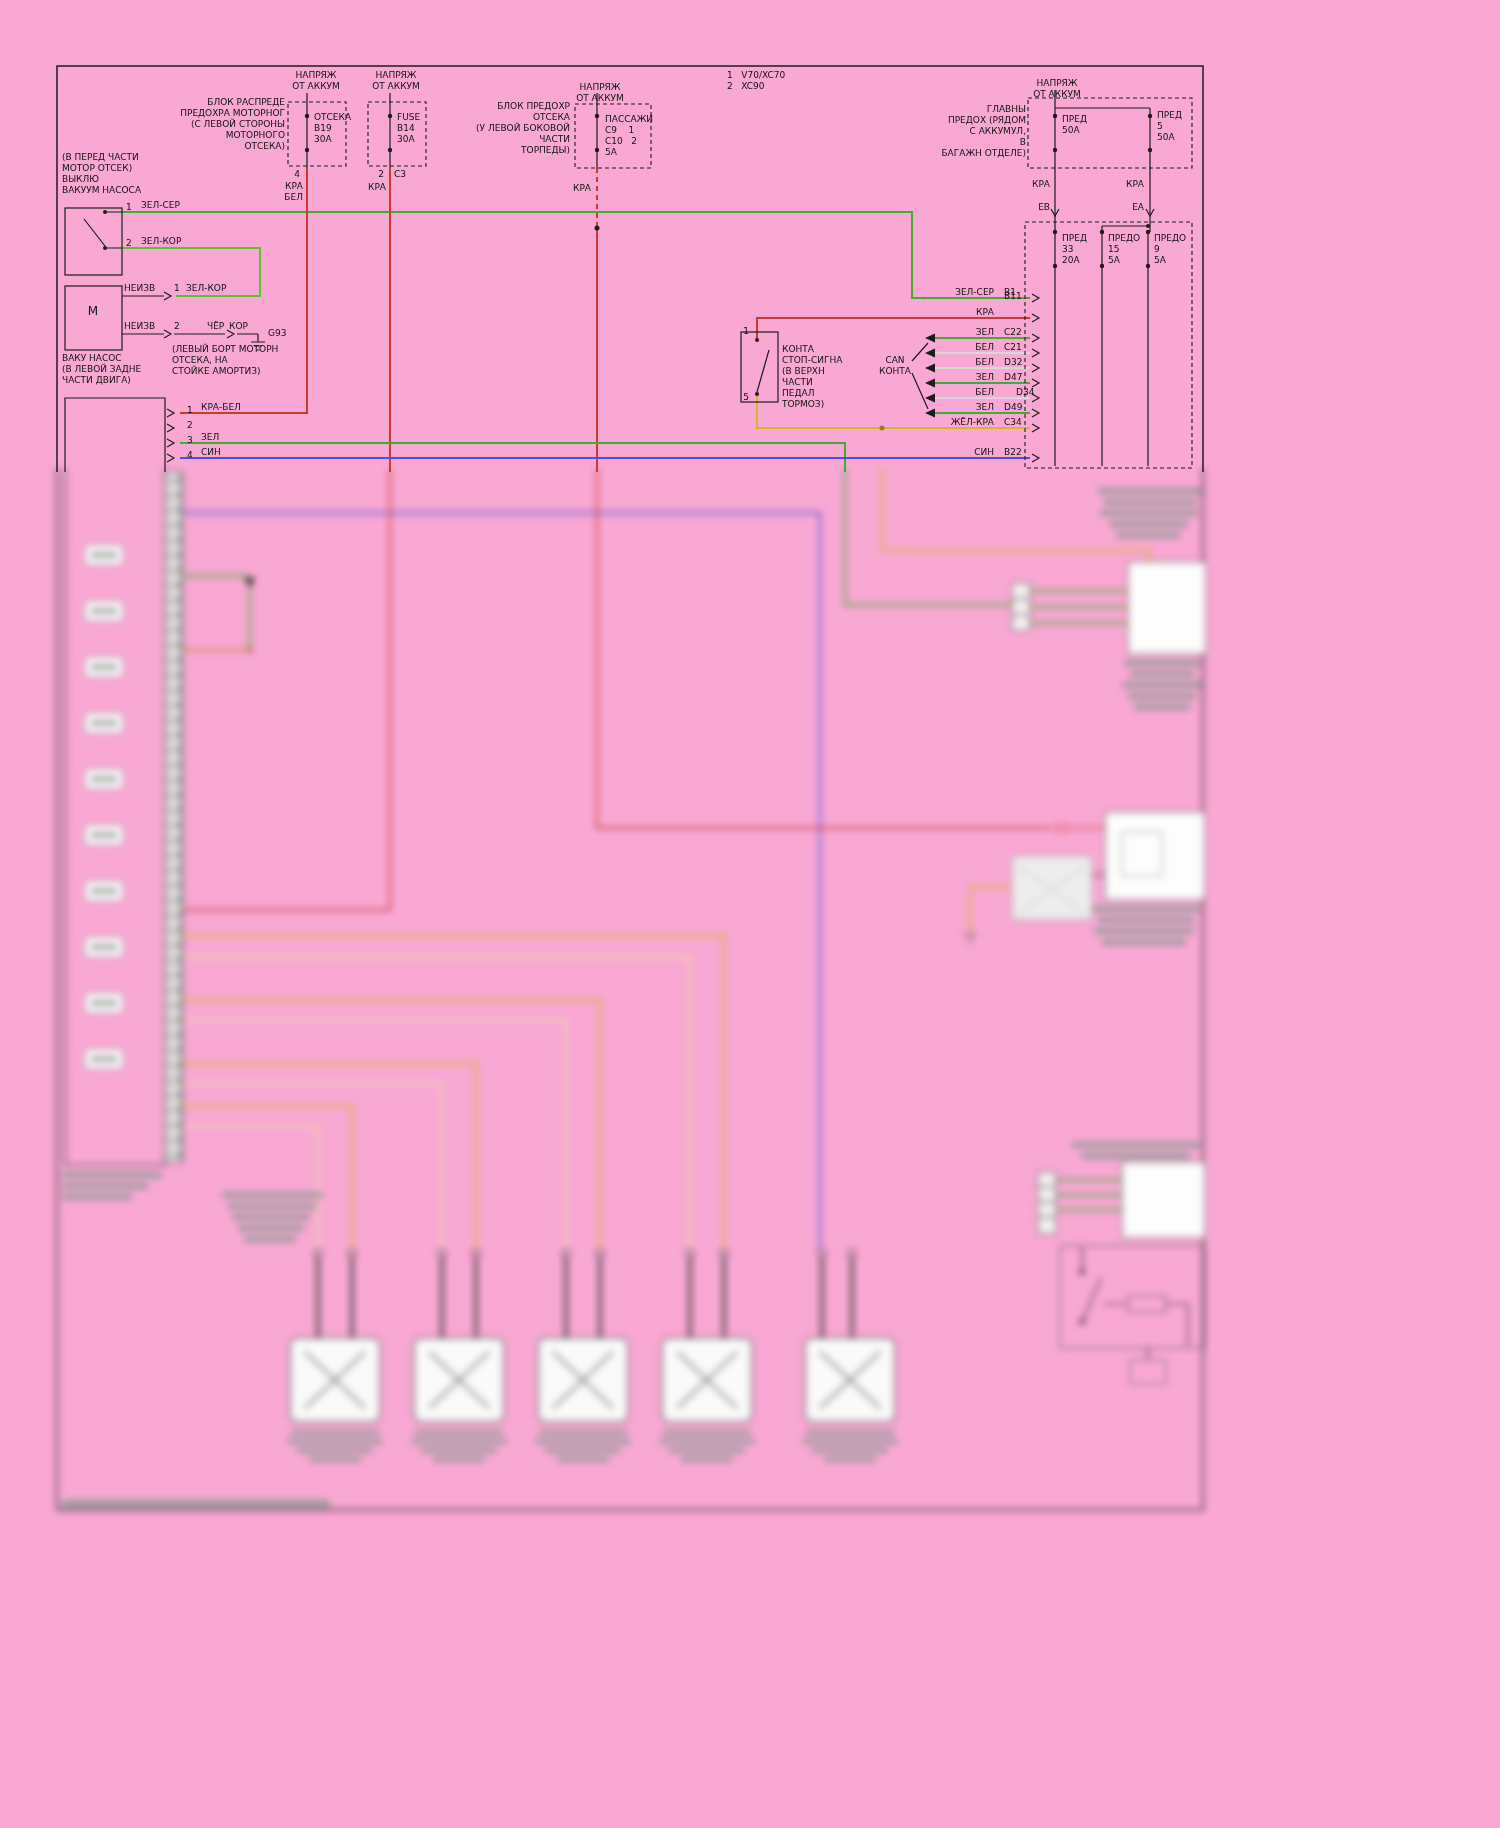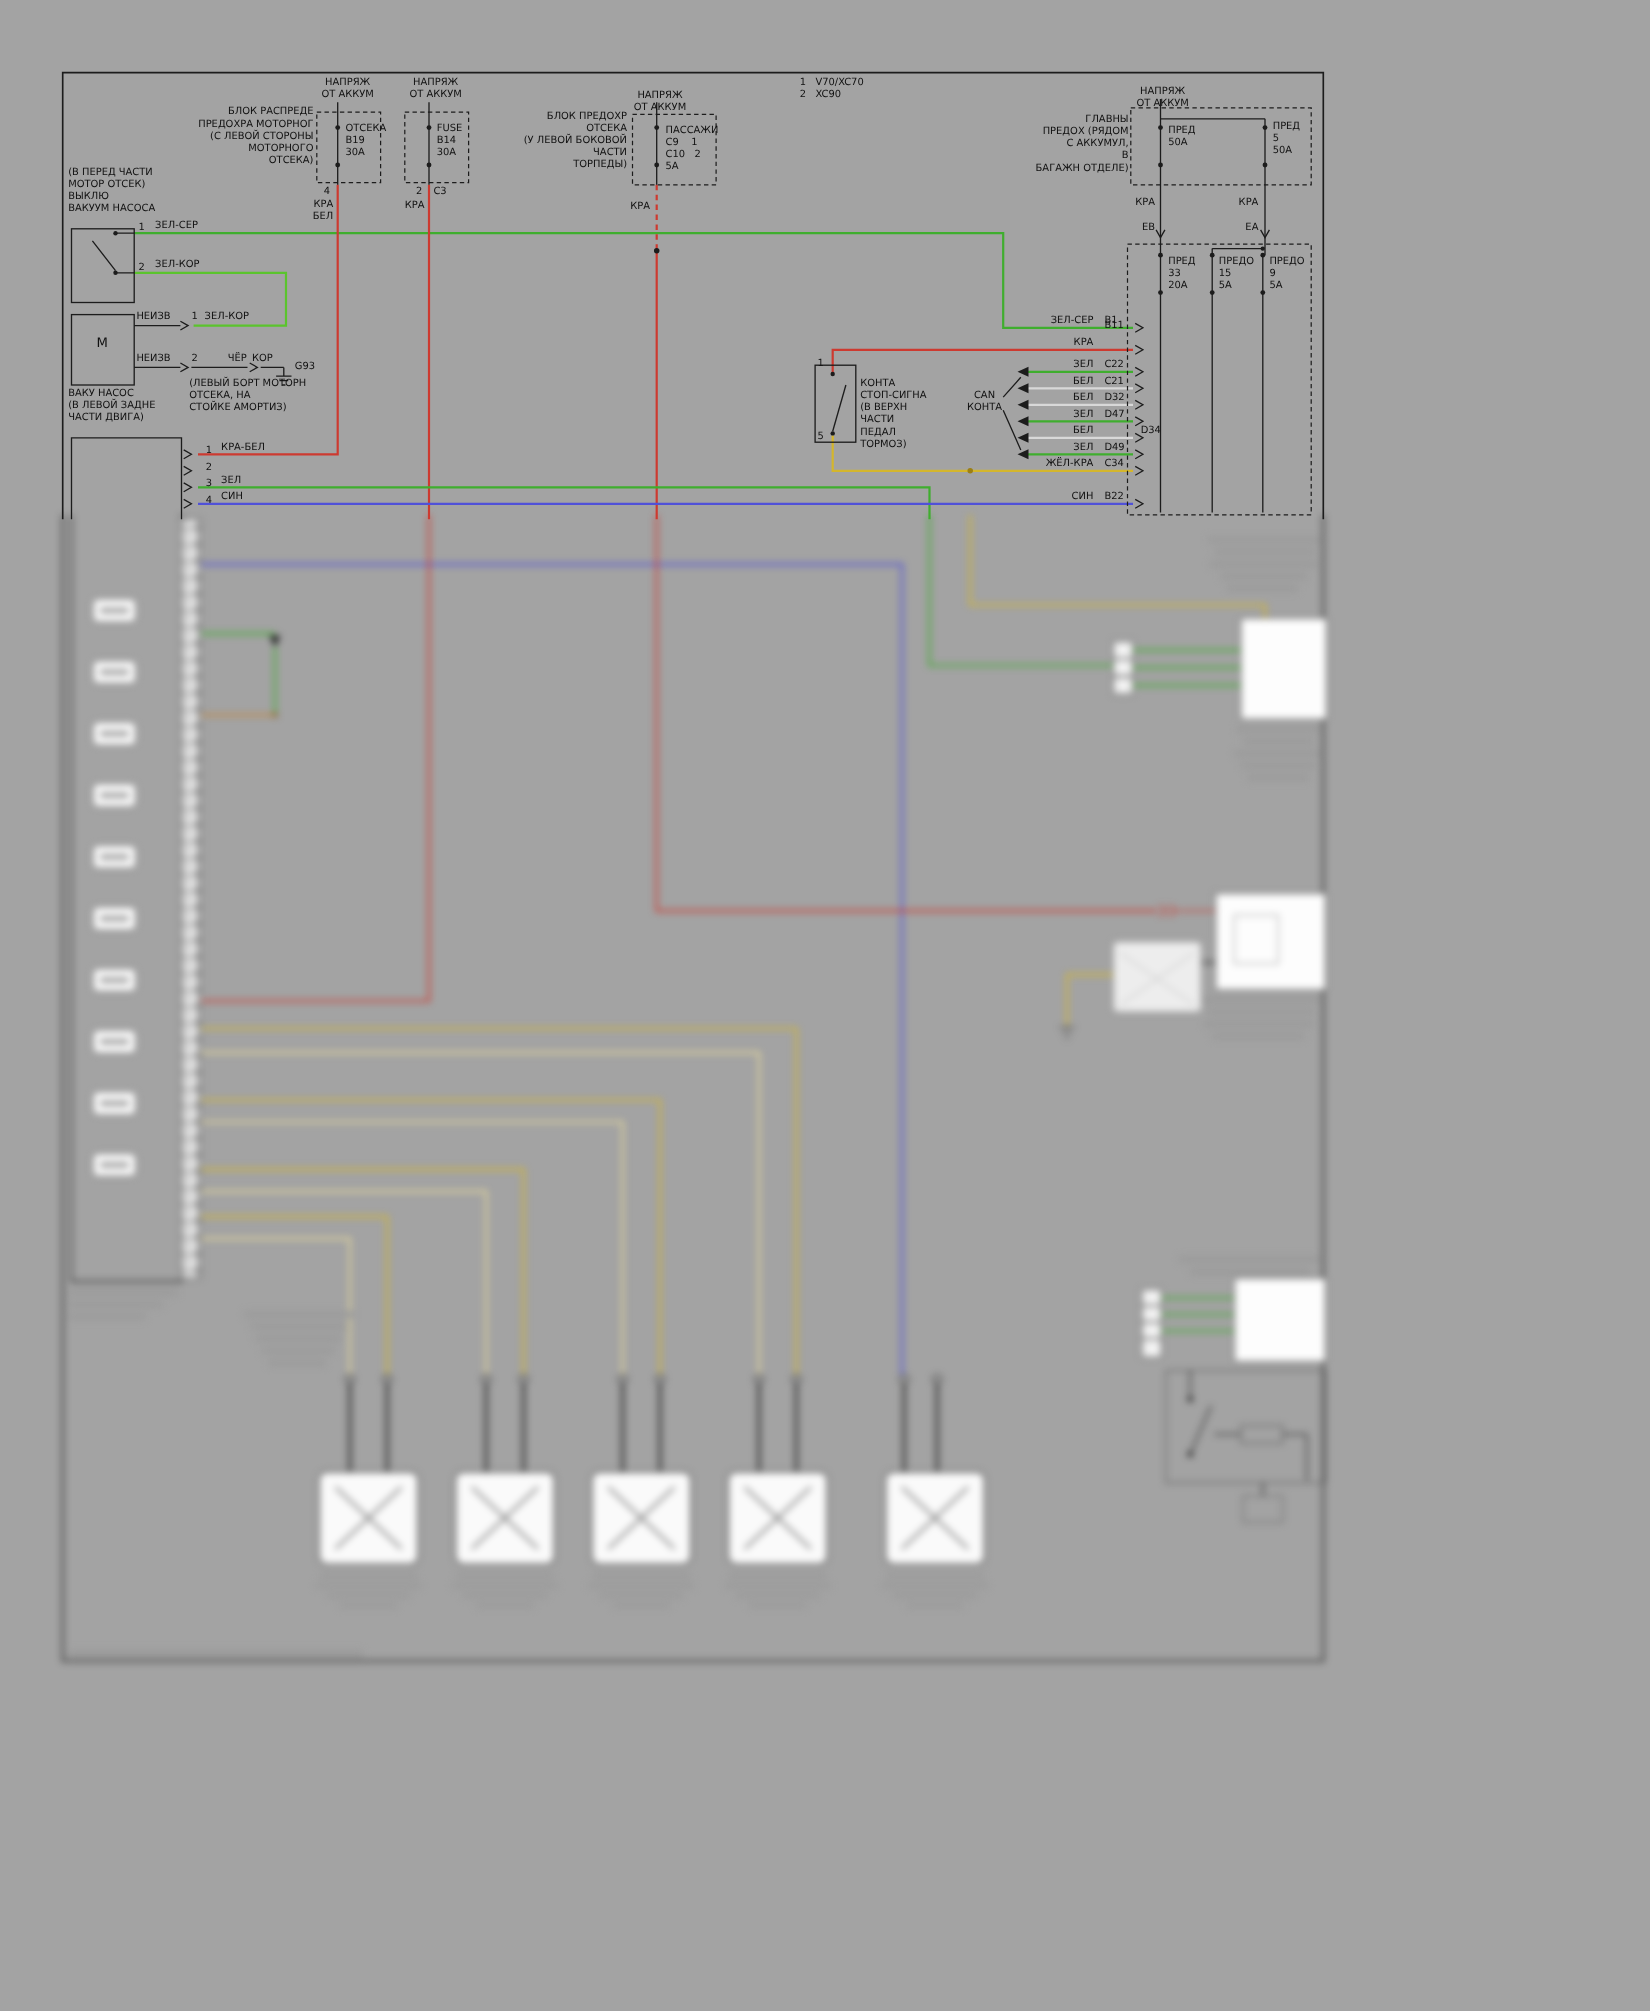--- a/index.html
+++ b/index.html
@@ -1,17 +1,17 @@
 <!DOCTYPE html>
 <html style="--green: #3fae2e; --green2: #5bc42d; --red: #cd3a30; --blue: #5051d8; --yellow: #d4b62c; --yellow_pale: #e8da9b; --orange: #c8832e; --white_wire: #d8d8d8; --line_black: #1c1c1c; --blur_text_gray: #9b9b9b;"><head>
 <meta charset="utf-8">
 <title>Wiring Diagram</title>
 <style>
   html,body{margin:0;padding:0;background:#ffffff;}
-  .page{position:relative;width:1500px;height:1828px;background:#a3a3a3;overflow:hidden;
+  .page{position:relative;width:1500px;height:1828px;background:#f9a8d4;overflow:hidden;
         font-family:"DejaVu Sans","Liberation Sans",sans-serif;}
   .layer{position:absolute;left:0;top:0;}
   .blurwrap{position:absolute;left:0;top:0;width:1500px;height:1828px;filter:blur(3.5px);}
   #labels{position:absolute;left:0;top:0;width:1500px;height:1828px;}
   .lbl{position:absolute;font-size:9px;line-height:11px;color:#111;white-space:pre;}
   .lbl.r{transform:translateX(-100%);text-align:right;}
   .lbl.c{transform:translateX(-50%);text-align:center;}
   
   .k{stroke:#1c1c1c;stroke-width:1.2;fill:none;}
   .kd{stroke:#1c1c1c;stroke-width:1.1;fill:none;stroke-dasharray:4 3;}
@@ -431,21 +431,21 @@
       <div class="lbl l" style="left: 1004px; top: 291px; text-align: center;">B11</div>
       <div class="lbl r" style="left: 994px; top: 327px;">ЗЕЛ</div>
       <div class="lbl l" style="left: 1004px; top: 327px;">C22</div>
       <div class="lbl r" style="left: 994px; top: 342px;">БЕЛ</div>
       <div class="lbl l" style="left: 1004px; top: 342px;">C21</div>
       <div class="lbl r" style="left: 994px; top: 357px;">БЕЛ</div>
       <div class="lbl l" style="left: 1004px; top: 357px;">D32</div>
       <div class="lbl r" style="left: 994px; top: 372px;">ЗЕЛ</div>
       <div class="lbl l" style="left: 1004px; top: 372px;">D47</div>
       <div class="lbl r" style="left: 994px; top: 387px;">БЕЛ</div>
-      <div class="lbl l" style="left: 1037px; top: 387px;">D34</div>
+      <div class="lbl l" style="left: 1016px; top: 387px;">D34</div>
       <div class="lbl r" style="left: 994px; top: 402px;">ЗЕЛ</div>
       <div class="lbl l" style="left: 1004px; top: 402px;">D49</div>
       <div class="lbl r" style="left: 994px; top: 417px;">ЖЁЛ-КРА</div>
       <div class="lbl l" style="left: 1004px; top: 417px;">C34</div>
       <div class="lbl r" style="left: 994px; top: 447px;">СИН</div>
       <div class="lbl l" style="left: 1004px; top: 447px; text-align: center;">B22</div>
     </div>
 </div>
 
 </body></html>

